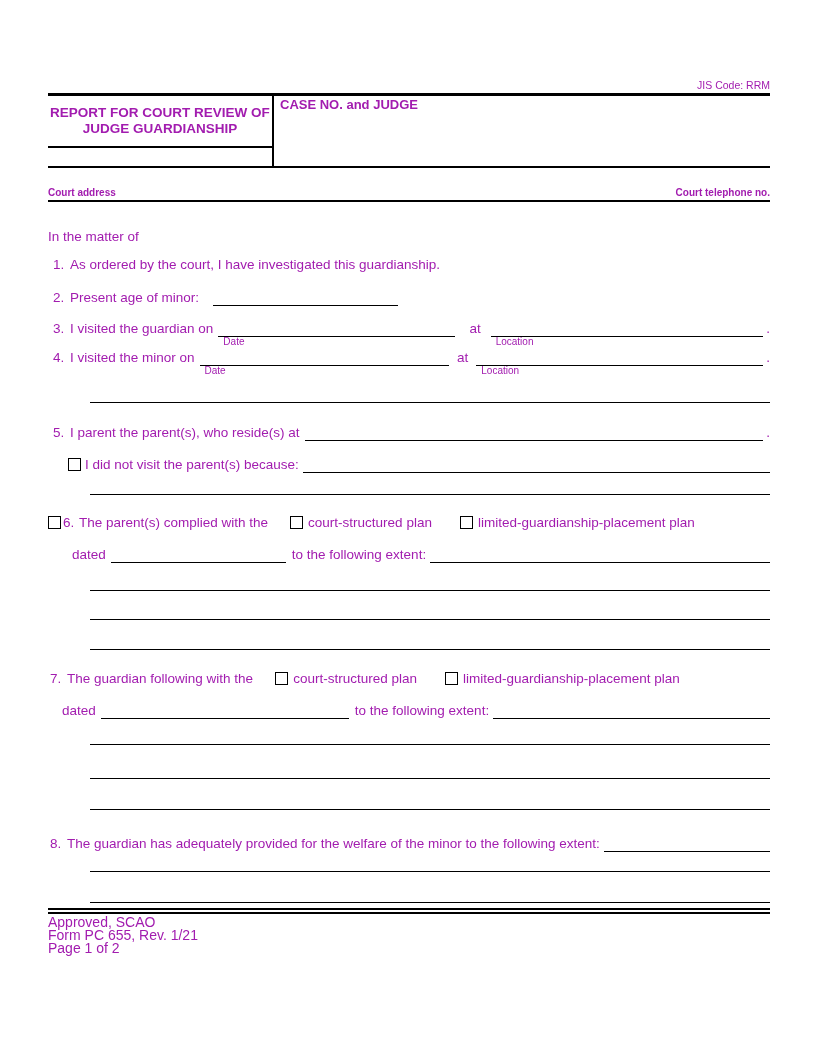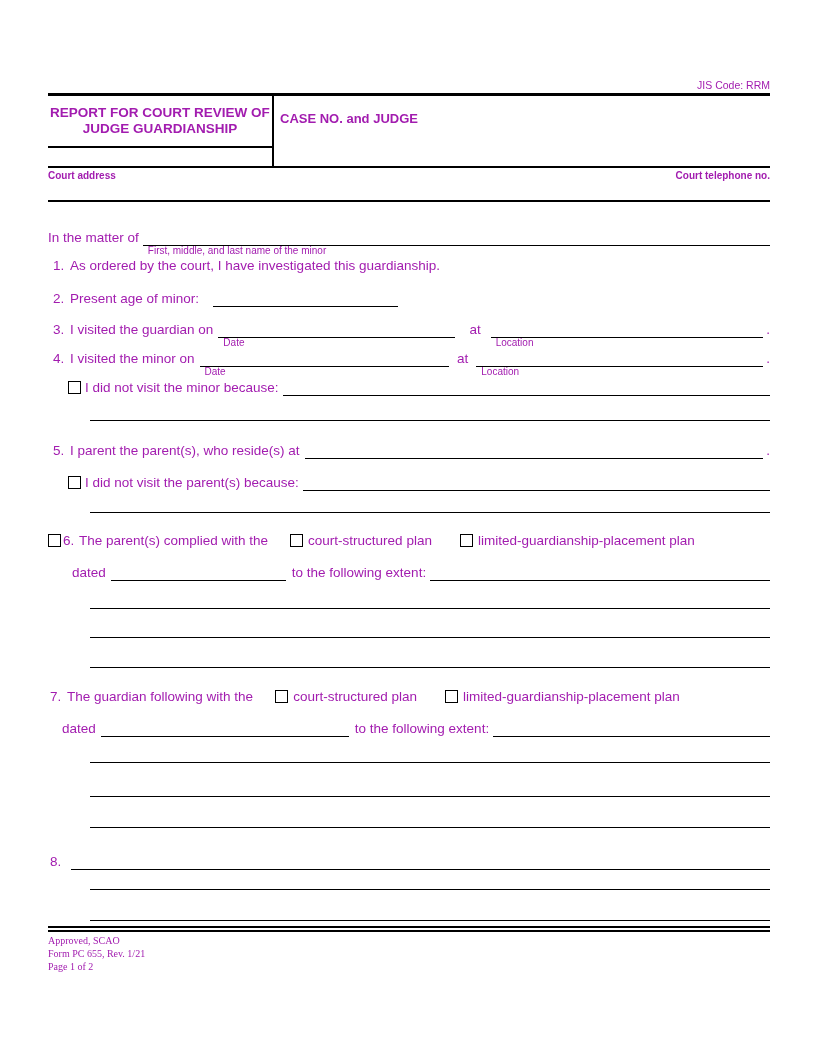--- a/index.html
+++ b/index.html
@@ -35,28 +35,28 @@
   .hcenter{box-sizing:border-box;}
   .title-box{
     height:52px;border-bottom:2px solid #000;
     display:flex;flex-direction:column;justify-content:center;align-items:center;
     font-weight:bold;font-size:13.5px;line-height:16px;text-align:center;
     box-sizing:border-box;
   }
   .hright{
     border-left:2px solid #000;
     font-weight:bold;font-size:13px;line-height:14px;
-    padding:16px 0 0 6px;
+    padding:2px 0 0 6px;
     box-sizing:border-box;
   }
   .addr-row{
     display:flex;justify-content:space-between;align-items:flex-start;
     height:34px;border-bottom:2px solid #000;box-sizing:border-box;
     font-weight:bold;font-size:10px;line-height:12px;
-    padding-top:2px;
+    padding-top:19px;
   }
   
   .row{display:flex;align-items:flex-end;font-size:13.5px;line-height:16px;}
   .txt{white-space:nowrap;}
   .num{flex:none;margin-left:5px;width:17px;}
   .num-tight{flex:none;margin-left:2px;width:17px;}
   .num-after-cb{flex:none;margin-left:2px;width:16px;}
   .fill{
     position:relative;height:16px;
     border-bottom:1.5px solid #000;
@@ -72,21 +72,21 @@
   .w185{width:185px;flex:none;}
   .w248{width:248px;flex:none;}
   .cb{
     flex:none;width:11px;height:11px;
     border:1.5px solid #000;background:#fff;
     margin-bottom:2px;box-sizing:content-box;
   }
   .wline{margin-left:42px;border-bottom:1.5px solid #000;box-sizing:content-box;}
   .subbed{margin-bottom:12px;}
   .drule{margin-top:5px;height:2px;border-top:2px solid #000;border-bottom:2px solid #000;}
-  .footer{margin-top:2px;font-size:10px;line-height:13px;font-family:Liberation Serif, serif;}
+  .footer{margin-top:2px;font-size:14px;line-height:13px;}
   
   .mt2{margin-top:2px}.mt3{margin-top:3px}.mt14{margin-top:14px}.mt145{margin-top:14.5px}
   .mt15{margin-top:15px}.mt16{margin-top:16px}.mt20{margin-top:20px}.mt21{margin-top:21px}
   .mt25{margin-top:25px}.mt27{margin-top:27px}
   .h19{height:19px}.h21{height:21.5px}.h24{height:24px}.h25{height:25px}.h27{height:27px}
   .h28{height:28px}.h29{height:29px}.h30{height:30px}.h33{height:33px}
   .ml3{margin-left:3px}.ml4{margin-left:4px}.ml5{margin-left:5px}.ml6{margin-left:6px}
   .ml8{margin-left:8px}.ml10{margin-left:10px}.ml14{margin-left:14px}.ml20{margin-left:20px}
   .ml22{margin-left:22px}.ml24{margin-left:24px}.ml28{margin-left:28px}
 </style>
@@ -109,23 +109,20 @@
     </div>
   </div>
 
   <div class="addr-row">
     <span>Court address</span>
     <span>Court telephone no.</span>
   </div>
 
   <div class="row mt27 subbed">
     <span class="txt">In the matter of</span>
-    <span class="fill grow ml4">
-      <span class="sub">First, middle, and last name of the minor</span>
-    </span>
   </div>
 
   <div class="row mt3">
     <span class="num">1.</span>
     <span class="txt">As ordered by the court, I have investigated this guardianship.</span>
   </div>
 
   <div class="row mt16">
     <span class="num">2.</span>
     <span class="txt">Present age of minor:</span>
@@ -151,25 +148,20 @@
     <span class="fill grow ml5">
       <span class="sub">Date</span>
     </span>
     <span class="txt ml8">at</span>
     <span class="fill grow115 ml8">
       <span class="sub">Location</span>
     </span>
     <span class="txt ml3">.</span>
   </div>
 
-  <div class="row mt2">
-    <span class="cb ml20"></span>
-    <span class="txt ml4">I did not visit the minor because:</span>
-    <span class="fill grow ml4"></span>
-  </div>
   <div class="wline h24"></div>
 
   <div class="row mt21">
     <span class="num">5.</span>
     <span class="txt">I parent the parent(s), who reside(s) at</span>
     <span class="fill grow ml5"></span>
     <span class="txt ml3">.</span>
   </div>
 
   <div class="row mt145">
@@ -211,20 +203,21 @@
     <span class="fill w248 ml5"></span>
     <span class="txt ml6">to the following extent:</span>
     <span class="fill grow ml4"></span>
   </div>
   <div class="wline h25"></div>
   <div class="wline h33"></div>
   <div class="wline h30"></div>
 
   <div class="row mt25">
     <span class="num-tight">8.</span>
+    <span class="txt">The guardian has adequately provided for the welfare of the minor to the following extent:</span>
     <span class="fill grow ml4"></span>
   </div>
   <div class="wline h19"></div>
   <div class="wline h30"></div>
 
   <div class="drule"></div>
 
   <div class="footer">
     <div>Approved, SCAO</div>
     <div>Form PC 655, Rev. 1/21</div>

